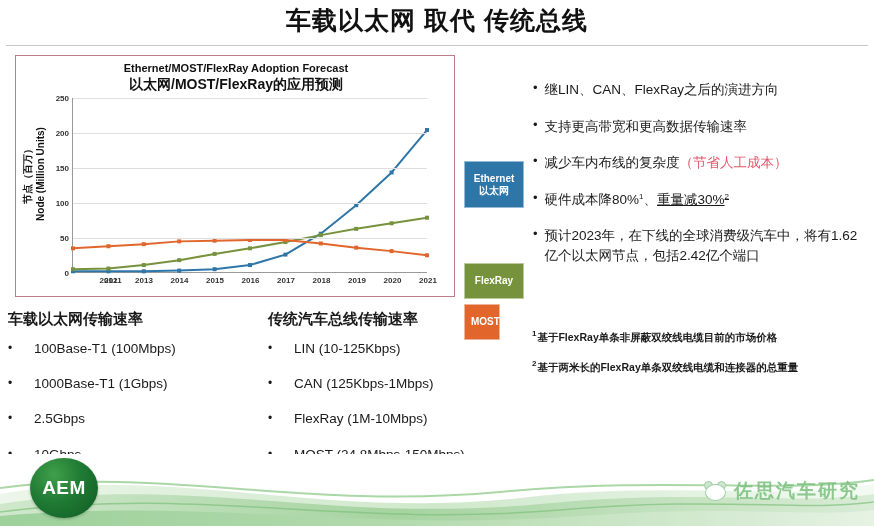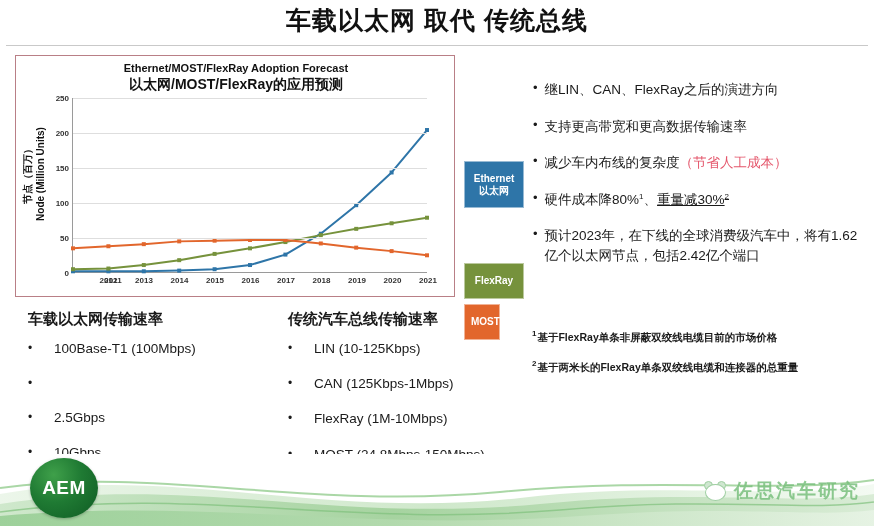--- a/index.html
+++ b/index.html
@@ -94,21 +94,21 @@
 
   
   .footnotes{position:absolute;left:532px;top:328px;width:340px;}
   .footnote{
     font-size:10.5px;line-height:1.4;margin-bottom:14px;color:#1a1a1a;
     font-weight:600;
   }
   .footnote sup{font-size:8px;margin-right:1px;}
 
   
-  .col{position:absolute;top:310px;margin-left:20px;}
+  .col{position:absolute;top:310px;}
   #col-ethernet{left:8px;width:250px;}
   #col-legacy{left:268px;width:260px;}
   .col h3{
     margin:0 0 12px 0;font-size:15px;font-weight:600;color:#1a1a1a;
   }
   .col ul{margin:0;padding:0;list-style:none;}
   .col li{
     display:flex;align-items:flex-start;
     font-size:13.5px;line-height:1.2;margin-bottom:19px;color:#1a1a1a;
   }
@@ -276,20 +276,21 @@
 
   <div class="col" id="col-ethernet">
     <h3>车载以太网传输速率</h3>
     <ul>
       <li>
           <span class="dot">•</span>
           <span>100Base-T1 (100Mbps)</span>
         </li>
       <li>
           <span class="dot">•</span>
+          <span>1000Base-T1 (1Gbps)</span>
         </li>
       <li>
           <span class="dot">•</span>
           <span>2.5Gbps</span>
         </li>
       <li>
           <span class="dot">•</span>
           <span>10Gbps</span>
         </li>
     </ul>

